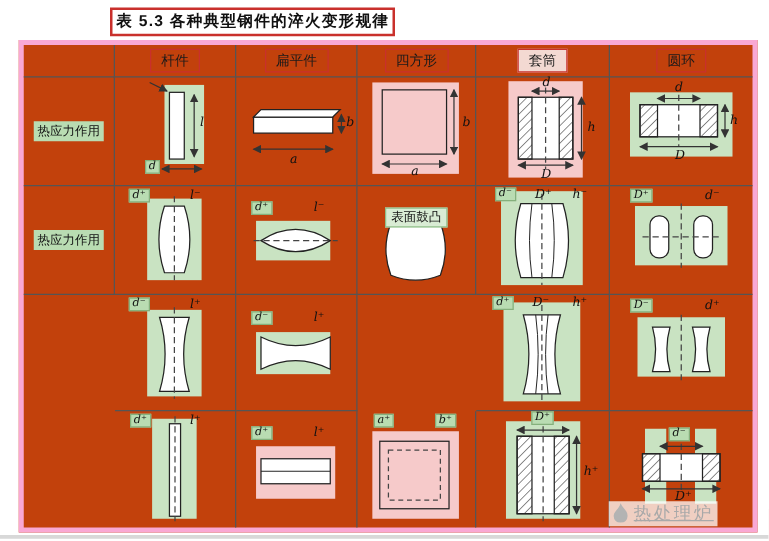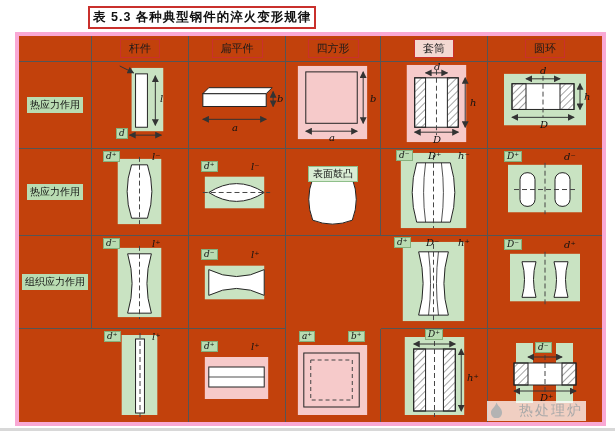--- a/index.html
+++ b/index.html
@@ -13,22 +13,22 @@
   .hc{display:flex;align-items:center;justify-content:center;}
   .rh{display:flex;align-items:center;justify-content:center;}
   .hbox{border:1.5px solid #c9302c;padding:1px 8px;font-size:11px;color:#1a1a1a;white-space:nowrap;}
   .tint{background:#f3d9d2;}
   .rlab{background:#b9dcb2;padding:1px 3px;font-size:10px;color:#111;white-space:nowrap;}
   .dsvg{position:absolute;left:0;top:0;width:100%;height:100%;overflow:visible;}
   .lab{position:absolute;font:italic 10px "DejaVu Serif",serif;color:#111;line-height:1;}
   .labx{background:#b9dcb2;border:1px solid #85b07c;padding:0 2px;font-size:9px;font-style:italic;}
   .annot{position:absolute;left:50%;transform:translateX(-50%);top:17px;font-size:10px;
         background:#d9ecd4;border:1px solid #8fbf8a;padding:0 4px;white-space:nowrap;}
-  .watermark{position:absolute;left:487px;top:401px;display:flex;align-items:flex-start;gap:16px;
-        color:#a9a9a9;font-size:14px;letter-spacing:2px;background:rgba(255,255,255,.75);padding:1px 3px;}
+  .watermark{position:absolute;left:487px;top:401px;display:flex;align-items:flex-start;gap:4px;
+        color:#a9a9a9;font-size:14px;letter-spacing:2px;background:rgba(255,255,255,.75);padding:1px 3px;text-decoration:underline;}
   .bottom-strip{position:absolute;left:0;top:428px;width:615px;height:3px;background:#d8d8d8;}
 </style>
 </head>
 <body>
 
 <div class="page">
 
   <svg width="0" height="0" style="position:absolute">
     <defs>
       <pattern id="hatchP" patternUnits="userSpaceOnUse" width="5" height="5" patternTransform="rotate(45)">
@@ -60,23 +60,20 @@
     <div class="c hc nr" style="left:469px;top:0;width:114px;height:26px">
       <span class="hbox">圆环</span>
       </div>
 
     <div class="c rh" style="left:0;top:26px;width:73px;height:87px">
       <span class="rlab">热应力作用</span>
       </div>
     <div class="c rh" style="left:0;top:113px;width:73px;height:87px">
       <span class="rlab">热应力作用</span>
       </div>
-    <div class="c rh" style="left:0;top:200px;width:73px;height:93px">
-      <span class="rlab">组织应力作用</span>
-      </div>
 
     <div class="c" style="left:73px;top:26px;width:97px;height:87px">
       <svg class="dsvg" viewBox="0 0 97 87" preserveAspectRatio="none">
         <rect x="40" y="6" width="32" height="64" fill="#c9e3c2"></rect>
         <rect x="44" y="12" width="12" height="54" fill="#fff" stroke="#222"></rect>
         <line x1="28" y1="4" x2="42" y2="11" stroke="#333" marker-end="url(#ar)"></line>
         <line x1="64" y1="14" x2="64" y2="64" stroke="#333" marker-start="url(#ar)" marker-end="url(#ar)"></line>
         <line x1="38" y1="74" x2="70" y2="74" stroke="#333" marker-start="url(#ar)" marker-end="url(#ar)"></line>
       </svg>
       <span class="lab" style="left:68px;top:32px">l</span>

